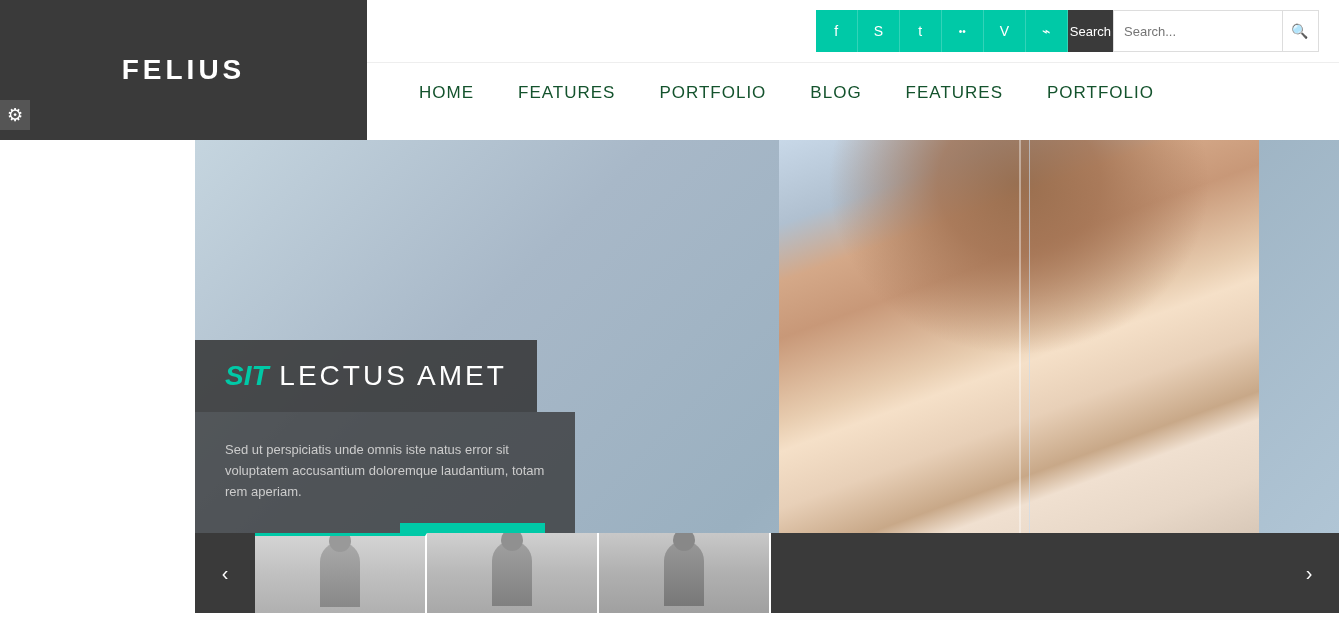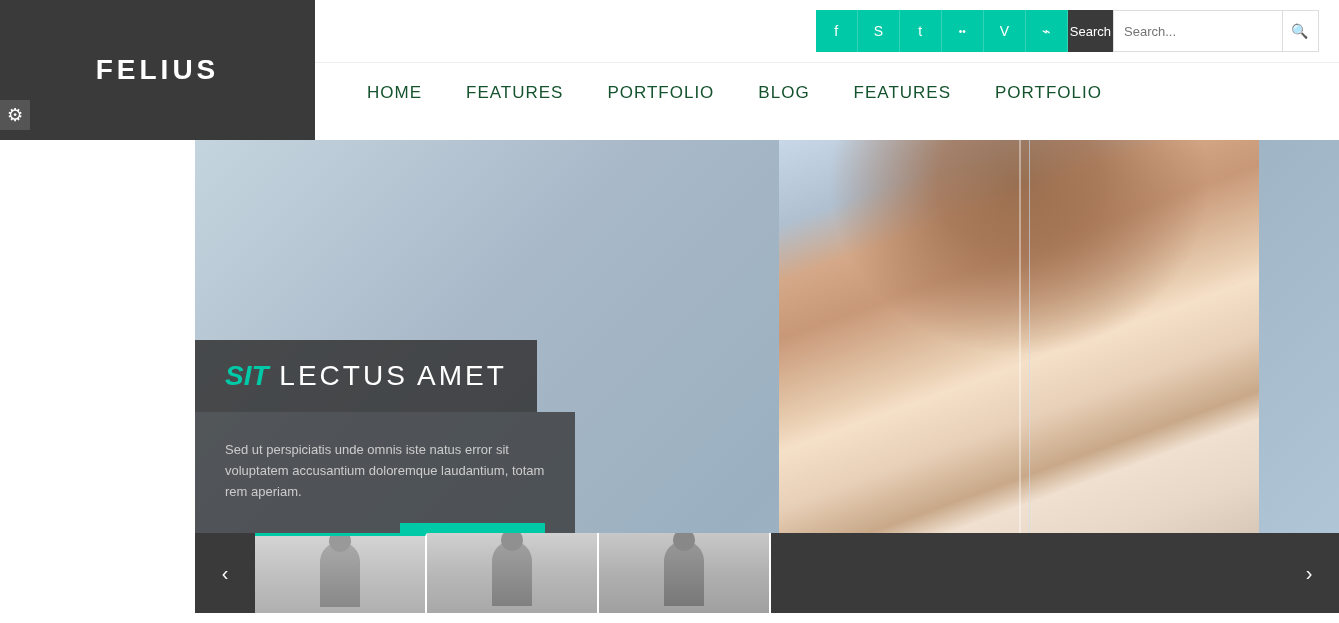--- a/index.html
+++ b/index.html
@@ -20,21 +20,21 @@
     }
 
     
     .header {
       display: flex;
       align-items: stretch;
       background: #fff;
     }
 
     .logo-block {
-      width: 315px;
+      width: 367px;
       min-height: 140px;
       background: #3a3a3a;
       display: flex;
       align-items: center;
       justify-content: center;
       flex-shrink: 0;
     }
 
     .logo-text {
       color: #fff;

